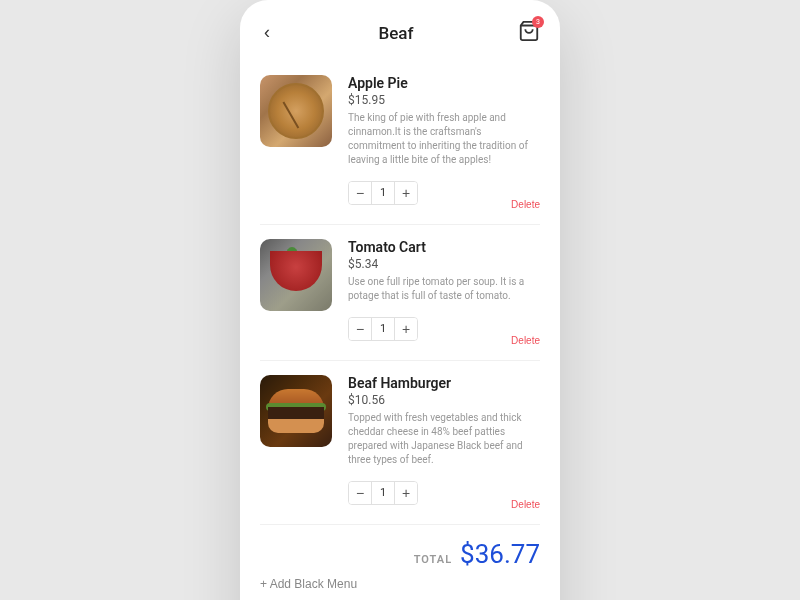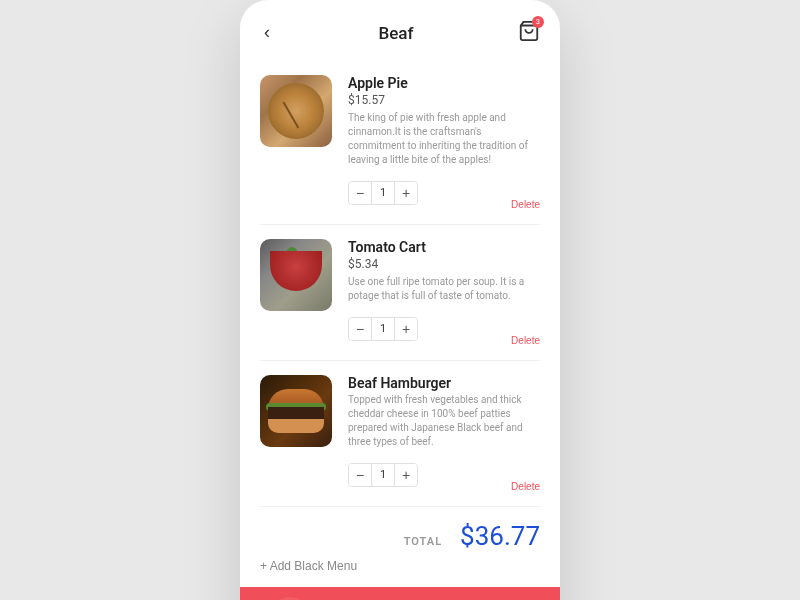--- a/index.html
+++ b/index.html
@@ -235,21 +235,21 @@
       cursor: pointer;
       margin-top: 24px;
     }
     .footer-section {
       padding: 10px 20px 0;
     }
     .total-row {
       display: flex;
       justify-content: flex-end;
       align-items: baseline;
-      gap: 18px;
+      gap: 8px;
       margin-bottom: 8px;
     }
     .total-label {
       font-size: 11px;
       font-weight: 600;
       color: #999;
       letter-spacing: 1px;
     }
     .total-amount {
       font-size: 26px;
@@ -310,21 +310,21 @@
 
   <div class="items-list">
 
     <div class="cart-item">
       <div class="item-img-apple">
         <div class="apple-pie-circle"></div>
         <div class="apple-pie-slice"></div>
       </div>
       <div class="item-info">
         <div class="item-name">Apple Pie</div>
-        <div class="item-price">$15.57</div>
+        <div class="item-price">$15.95</div>
         <div class="item-desc">The king of pie with fresh apple and cinnamon.It is the craftsman's commitment to inheriting the tradition of leaving a little bite of the apples!</div>
         <div class="item-controls">
           <div class="qty-controls">
             <button class="qty-btn">−</button>
             <div class="qty-value">1</div>
             <button class="qty-btn">+</button>
           </div>
           <button class="delete-btn">Delete</button>
         </div>
       </div>
@@ -352,21 +352,22 @@
 
     <div class="cart-item">
       <div class="item-img-burger">
         <div class="burger-bun-top"></div>
         <div class="burger-lettuce"></div>
         <div class="burger-patty"></div>
         <div class="burger-bun-bot"></div>
       </div>
       <div class="item-info">
         <div class="item-name">Beaf Hamburger</div>
-        <div class="item-desc">Topped with fresh vegetables and thick cheddar cheese in 100% beef patties prepared with Japanese Black beef and three types of beef.</div>
+        <div class="item-price">$10.56</div>
+        <div class="item-desc">Topped with fresh vegetables and thick cheddar cheese in 48% beef patties prepared with Japanese Black beef and three types of beef.</div>
         <div class="item-controls">
           <div class="qty-controls">
             <button class="qty-btn">−</button>
             <div class="qty-value">1</div>
             <button class="qty-btn">+</button>
           </div>
           <button class="delete-btn">Delete</button>
         </div>
       </div>
     </div>

